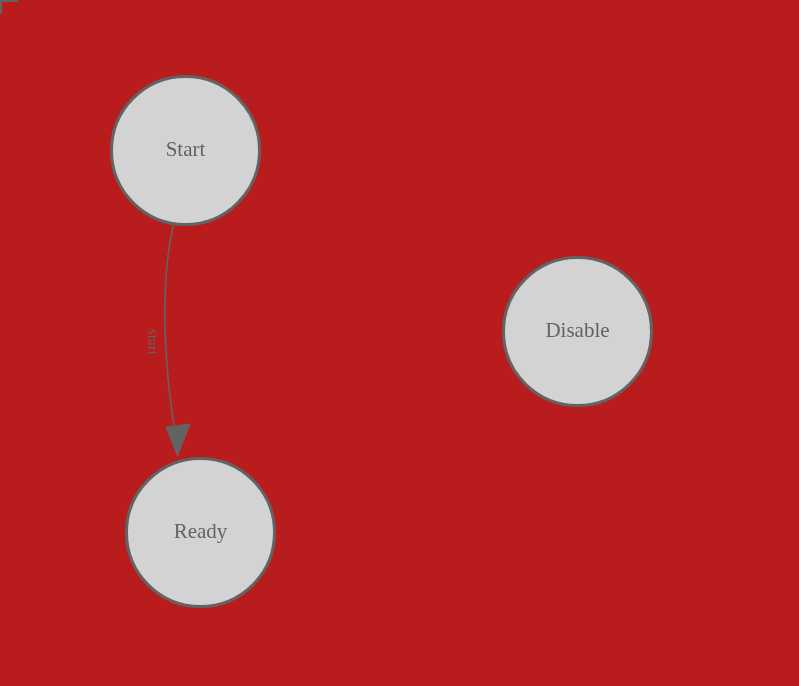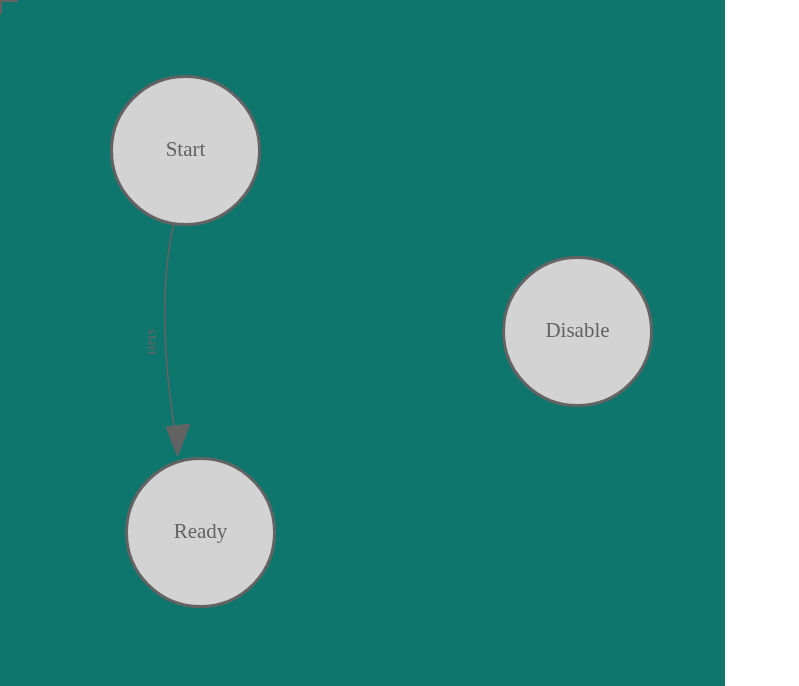--- a/index.html
+++ b/index.html
@@ -9,23 +9,23 @@
     background: #ffffff;
   }
   body {
     width: 799px;
     height: 686px;
     overflow: hidden;
     font-family: "Liberation Serif", "DejaVu Serif", serif;
   }
   #canvas-root {
     position: relative;
-    width: 725px;
+    width: 799px;
     height: 686px;
-    background: #0f766e;
+    background: #b91c1c;
   }
   #diagram-svg {
     position: absolute;
     top: 0;
     left: 0;
     width: 799px;
     height: 686px;
     display: block;
   }
   .node-circle {

